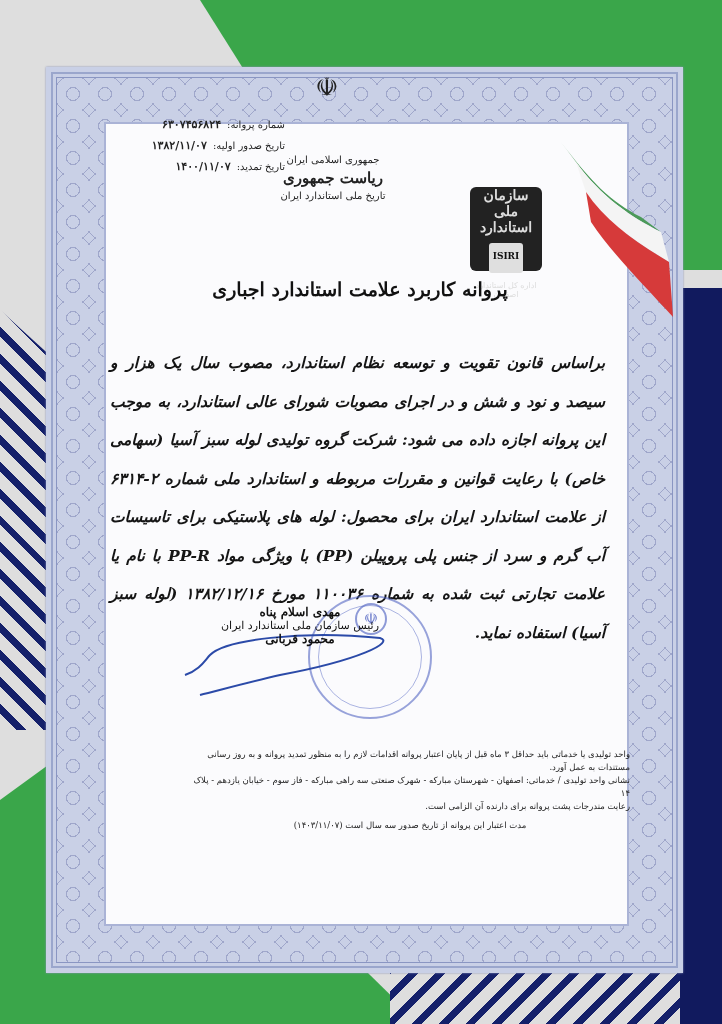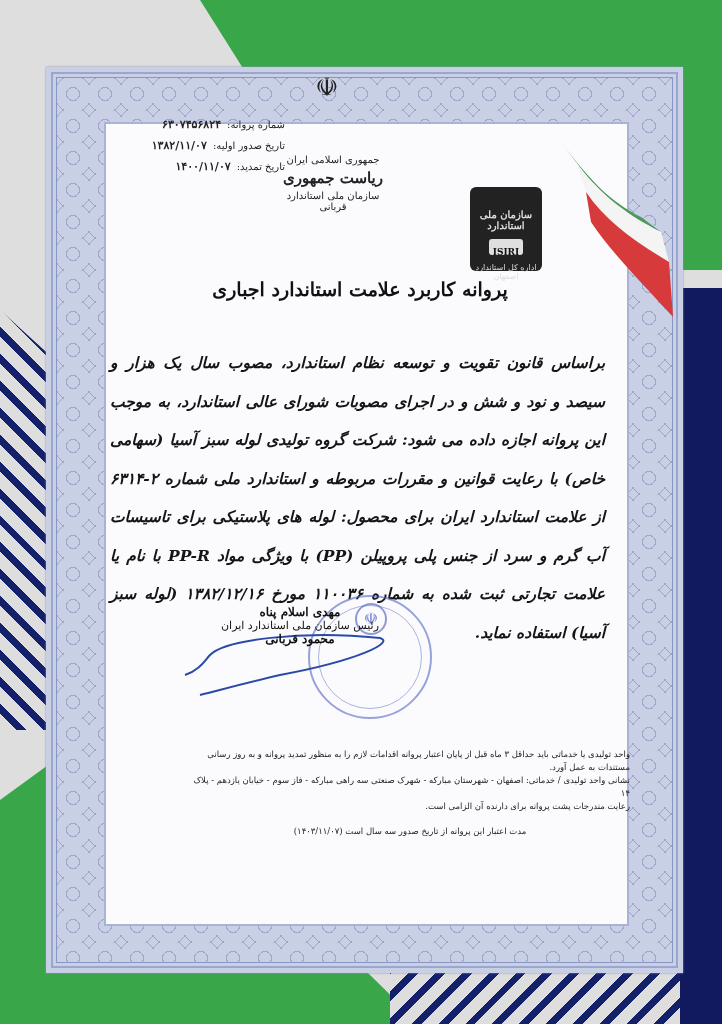--- a/index.html
+++ b/index.html
@@ -22,35 +22,35 @@
   .flag{position:absolute;left:505px;top:75px;width:125px;height:175px;}
   .emblem{position:absolute;left:310px;top:72px;width:34px;height:34px;color:#222;font-size:26px;text-align:center;}
   .org-block{position:absolute;left:278px;top:110px;width:110px;text-align:center;color:#222;}
   .org-line1{font-size:10px;margin-top:44px;}
   .org-line2{font-size:15px;font-weight:bold;margin-top:4px;}
   .org-line3{font-size:10px;margin-top:3px;}
   .meta-block{position:absolute;left:100px;top:114px;width:185px;direction:rtl;color:#222;font-size:10px;line-height:21px;}
   .meta-row{display:flex;justify-content:flex-start;gap:6px;}
   .meta-row .v{font-weight:bold;font-size:11px;}
   .hologram{position:absolute;left:470px;top:187px;width:72px;height:84px;background:#222;border-radius:6px;color:#ddd;font-size:8px;text-align:center;}
-  .hologram .t1{margin-top:22px;font-weight:bold;font-size:10px;}
-  .hologram .logo{width:34px;height:16px;margin:8px auto;background:#dfdfdf;border-radius:3px;color:#111;font-size:9px;line-height:26px;font-weight:bold;}
+  .hologram .t1{margin-top:0;font-weight:bold;font-size:14px;}
+  .hologram .logo{width:34px;height:30px;margin:8px auto;background:#dfdfdf;border-radius:3px;color:#111;font-size:9px;line-height:26px;font-weight:bold;}
   .hologram .t2{font-size:8px;}
   .title{position:absolute;left:160px;top:278px;width:400px;text-align:center;font-size:19px;font-weight:bold;color:#111;direction:rtl;}
   .body-text{position:absolute;left:110px;top:344px;width:495px;direction:rtl;text-align:justify;font-size:15.5px;line-height:38.5px;font-weight:bold;color:#151515;font-style:italic;}
   .sign-block{position:absolute;left:200px;top:605px;width:200px;direction:rtl;text-align:center;color:#111;}
   .sign-name{font-size:12px;font-weight:bold;}
   .sign-role{font-size:11px;margin-top:0;}
   .sign-sub{font-size:12px;font-weight:bold;margin-top:0;}
   .stamp{position:absolute;left:308px;top:595px;width:120px;height:120px;border:2px solid rgba(70,90,190,.55);border-radius:50%;}
   .stamp::after{content:"";position:absolute;inset:8px;border:1px solid rgba(70,90,190,.45);border-radius:50%;}
   .stamp-emblem{position:absolute;left:45px;top:6px;width:28px;height:28px;border:2px solid rgba(70,90,190,.6);border-radius:50%;color:rgba(70,90,190,.8);font-size:16px;text-align:center;line-height:28px;}
   .signature{position:absolute;left:180px;top:620px;width:210px;height:80px;}
   .footnotes{position:absolute;left:190px;top:748px;width:440px;direction:rtl;font-size:8.5px;line-height:13px;color:#222;}
-  .footnotes .valid{margin-top:12px;text-align:center;}
+  .footnotes .valid{margin-top:6px;text-align:center;}
 </style>
 </head>
 <body>
 
 <div class="bg-green-top"></div>
 <div class="bg-navy-right"></div>
 <div class="bg-green-bottom"></div>
 <div class="stripes-left"></div>
 <div class="stripes-bottom"></div>
 
@@ -63,21 +63,21 @@
     <path d="M10 0 C40 40 60 60 90 75 L110 90 C80 75 50 55 25 20 Z" fill="#4c9a5a"></path>
     <path d="M25 20 C50 55 80 75 110 90 L118 120 C85 100 55 80 35 50 Z" fill="#f4f4f4"></path>
     <path d="M35 50 C55 80 85 100 118 120 L122 175 C90 140 60 110 40 80 Z" fill="#d63a3a"></path>
   </svg>
 </div>
 
 <div class="emblem">☫</div>
 <div class="org-block">
   <div class="org-line1">جمهوری اسلامی ایران</div>
   <div class="org-line2">ریاست جمهوری</div>
-  <div class="org-line3">سازمان ملی استاندارد قربانی</div>
+  <div class="org-line3">تاریخ ملی استاندارد ایران</div>
 </div>
 
 <div class="meta-block">
   <div class="meta-row">
     <span>شماره پروانه:</span>
     <span class="v">۶۳۰۷۴۵۶۸۲۴</span>
   </div>
   <div class="meta-row">
     <span>تاریخ صدور اولیه:</span>
     <span class="v">۱۳۸۲/۱۱/۰۷</span>

